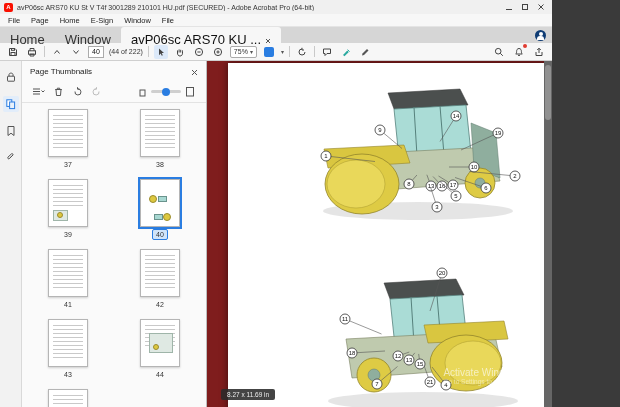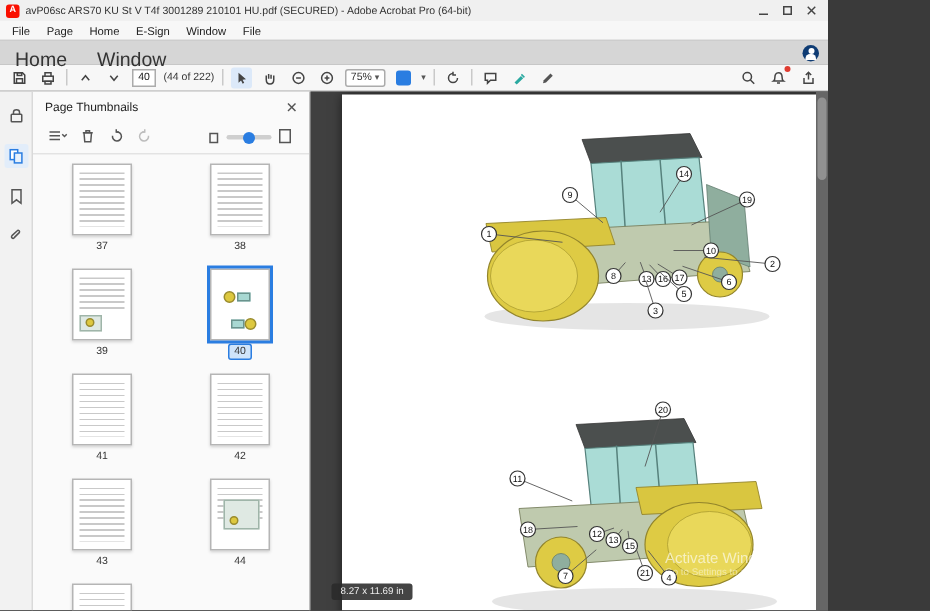--- a/index.html
+++ b/index.html
@@ -74,21 +74,21 @@
   .t-lines.short { bottom:18px; }
   .t-img { position:absolute; border:1px solid #9fb5a9; background:#dfe9e3; }
   .t-img.bl { left:4px; bottom:5px; width:15px; height:11px; }
   .t-img.center { left:8px; top:13px; width:24px; height:20px; }
   .t-img .dot { position:absolute; left:3px; bottom:2px; width:6px; height:6px; border-radius:50%; background:#ddc83f; border:1px solid #9a8c2e; }
   .mini-m { position:absolute; height:10px; white-space:nowrap; }
   .mini-m .mini-drum { display:inline-block; width:8px; height:8px; border-radius:50%; background:#ddc83f; border:1px solid #9a8c2e; vertical-align:middle; }
   .mini-m .mini-cab { display:inline-block; width:9px; height:6px; background:#a8d8d2; border:1px solid #6a938d; vertical-align:middle; margin-left:1px; }
 
   
-  .docarea { flex:1; position:relative; background:#404040; overflow:hidden;text-decoration:underline; }
+  .docarea { flex:1; position:relative; background:#7f1d1d; overflow:hidden;text-decoration:underline; }
   .pdf-page { position:absolute; left:21px; top:2px; width:330px; height:360px; background:#fff; box-shadow:0 0 7px rgba(0,0,0,.55); }
   .pdf-page svg { display:block; }
   #figure-svg text { font-family:"Liberation Sans","DejaVu Sans",sans-serif; }
   .size-badge { position:absolute; left:14px; bottom:7px; background:rgba(42,42,42,.88); color:#ececec; font-size:6.5px; padding:2px 6px; border-radius:2px; }
   .watermark { position:absolute; right:6px; bottom:22px; pointer-events:none; }
   .wm-l1 { font-size:10px; color:rgba(255,255,255,.62); }
   .wm-l2 { font-size:6.5px; color:rgba(255,255,255,.48); }
   .v-scrollbar { position:absolute; right:0; top:0; width:8px; height:100%; background:#666; }
   .v-scrollbar .thumb { position:absolute; top:4px; left:1px; width:6px; height:55px; background:#919191; border-radius:3px; }
 </style>
@@ -129,20 +129,27 @@
     <span class="menu-item">File</span>
   </div>
 
   <div class="tabbar">
     <div class="tab">
         <span>Home</span>
       </div>
     <div class="tab">
         <span>Window</span>
       </div>
+    <div class="tab active">
+      <span>avP06sc ARS70 KU ...</span>
+      <span class="tab-close"><svg width="6" height="6">
+            <line x1="1" y1="1" x2="5" y2="5"></line>
+            <line x1="5" y1="1" x2="1" y2="5"></line>
+          </svg></span>
+    </div>
     <div class="profile-icon"></div>
   </div>
 
   <div class="toolbar">
     <span class="tb-btn">
         <svg width="10" height="10">
           <path d="M1.5,1.5 H7 L8.5,3 V8.5 H1.5 Z"></path>
           <rect x="3" y="5.5" width="4" height="3"></rect>
           <rect x="3.5" y="1.5" width="3" height="1.8"></rect>
         </svg>

